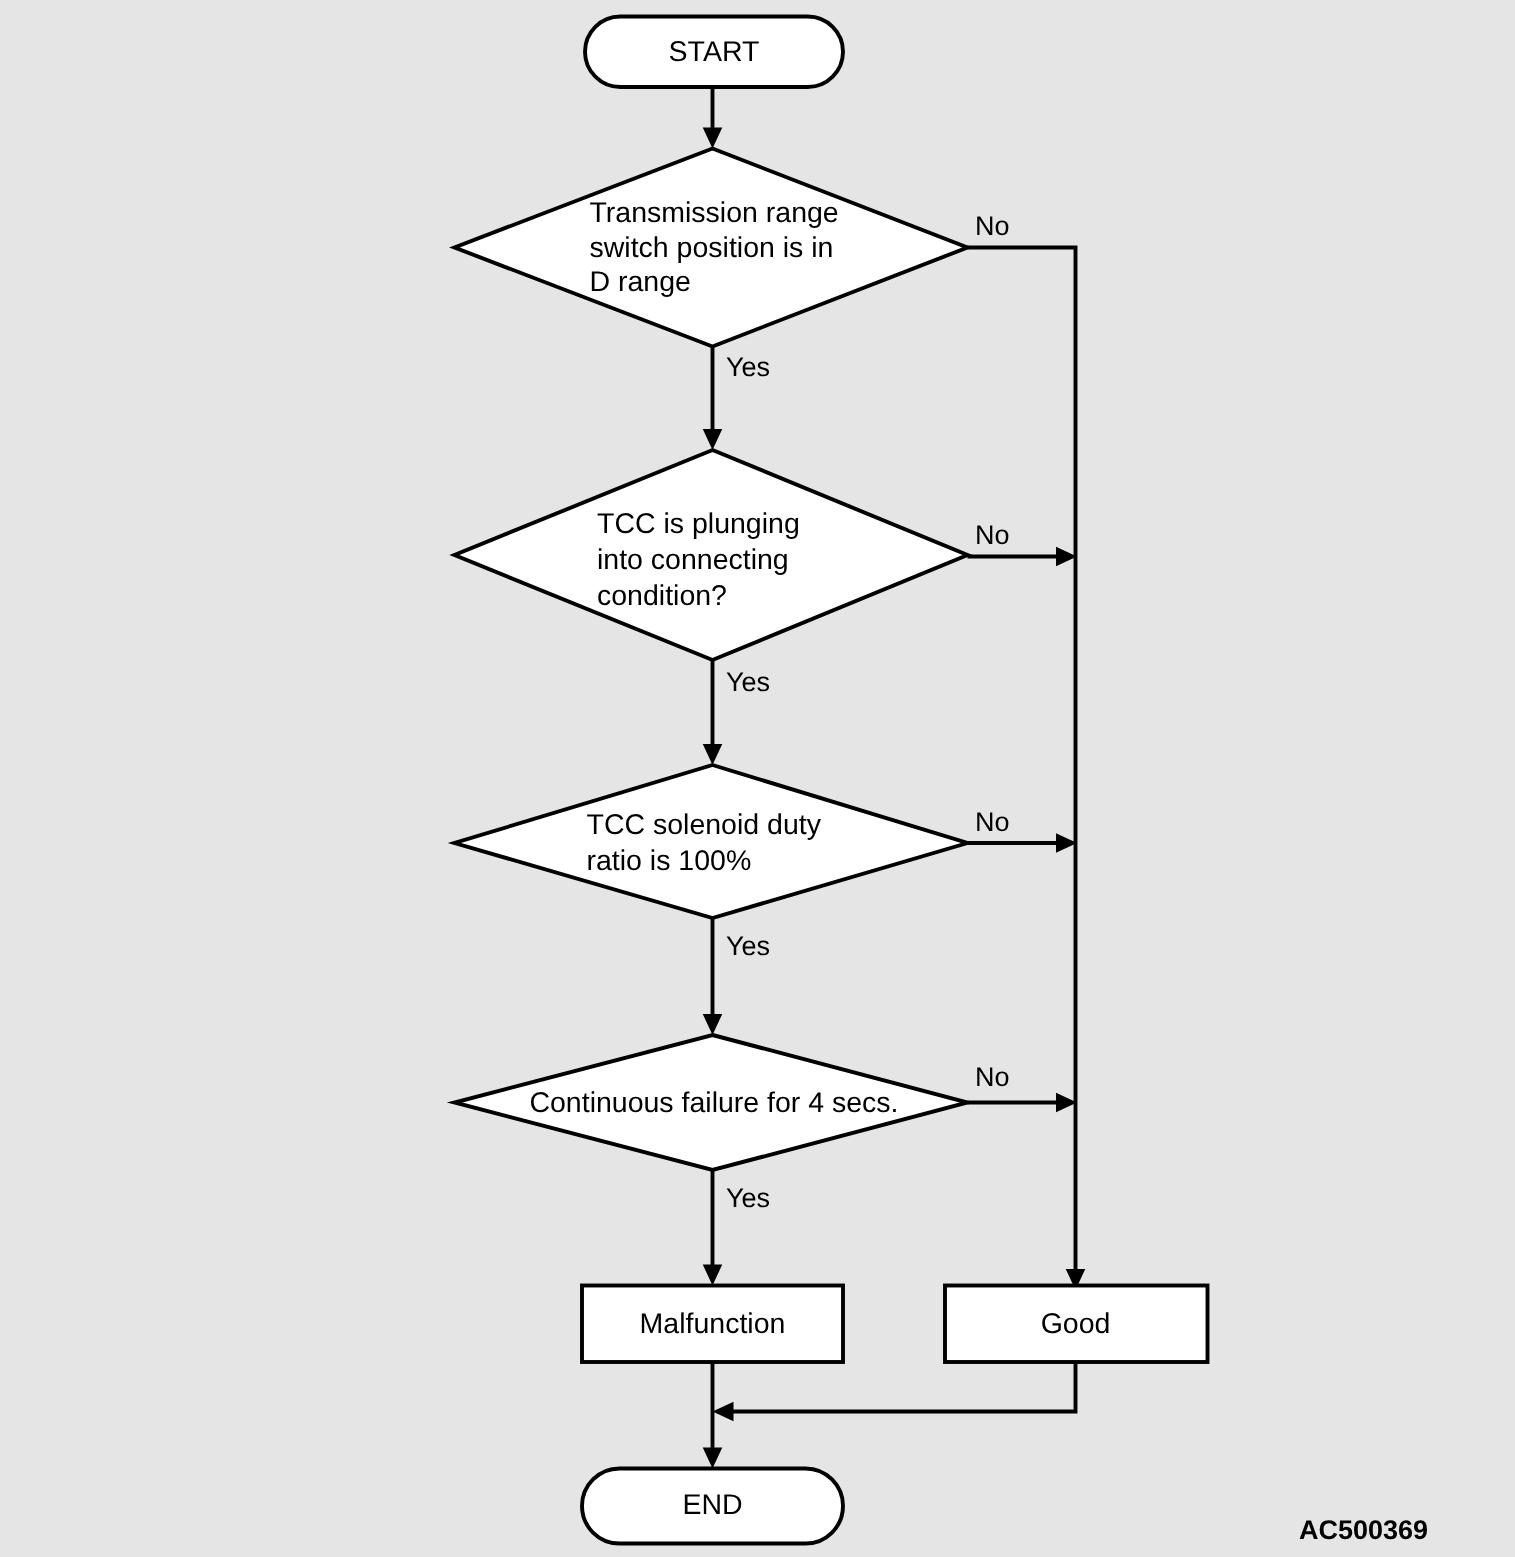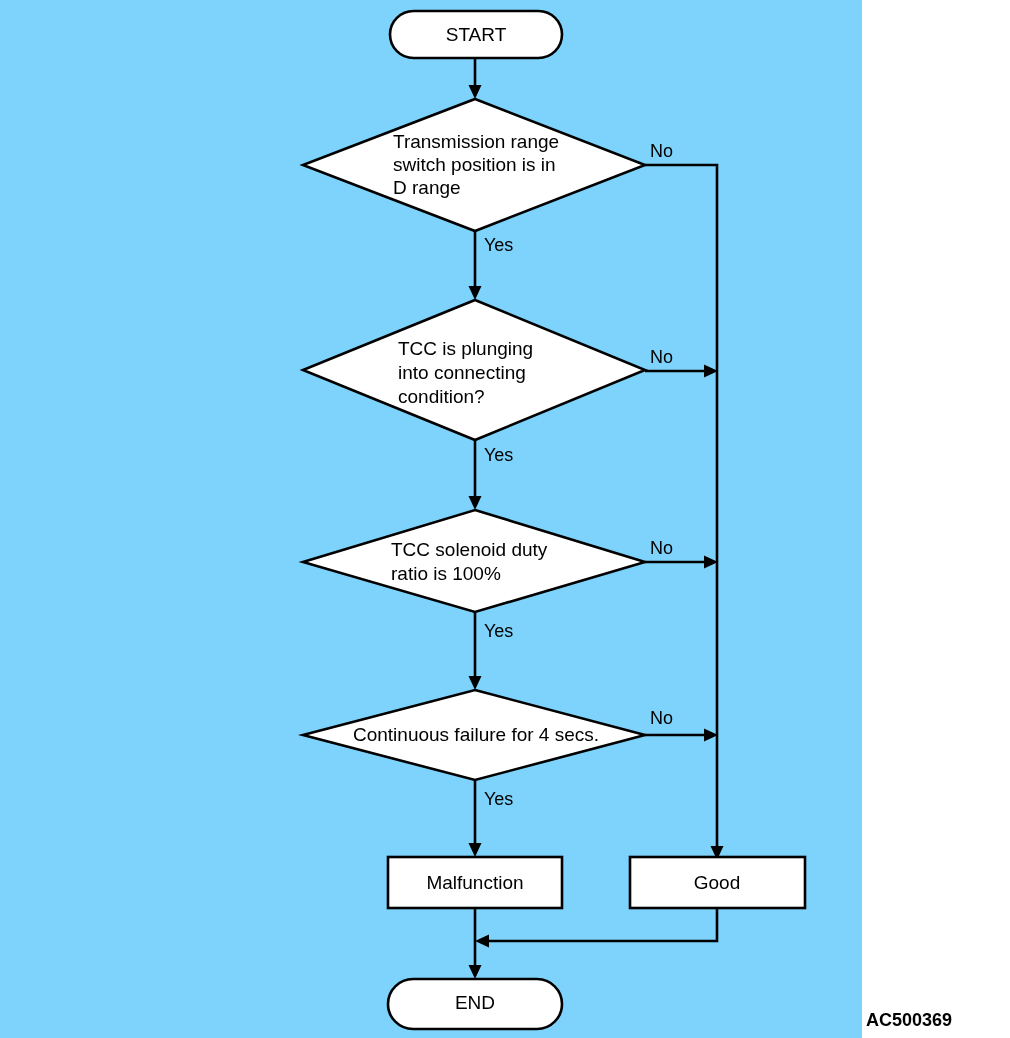--- a/index.html
+++ b/index.html
@@ -9,23 +9,23 @@
   }
   body {
     width: 1010px;
     height: 1038px;
     font-family: "Liberation Sans", sans-serif;
     color: #000000;
     overflow: hidden;
   }
   #flowchart-root {
     position: relative;
-    width: 862px;
+    width: 1010px;
     height: 1038px;
-    background: #7dd3fc;
+    background: #e5e5e5;
   }
   #flow-svg {
     position: absolute;
     left: 0;
     top: 0;
     width: 1010px;
     height: 1038px;
     display: block;
   }
   .node-text {

